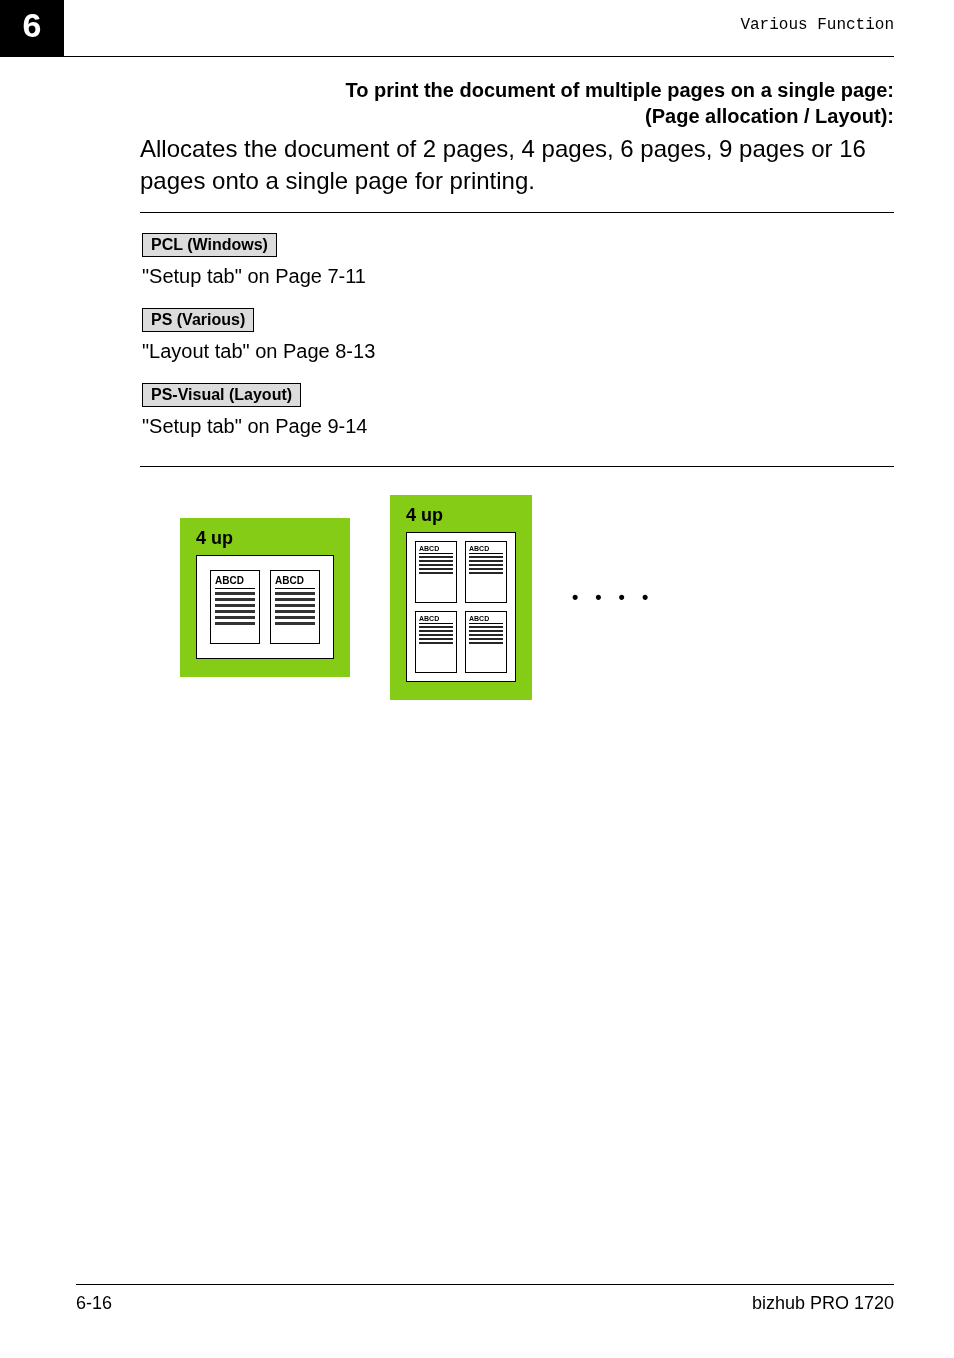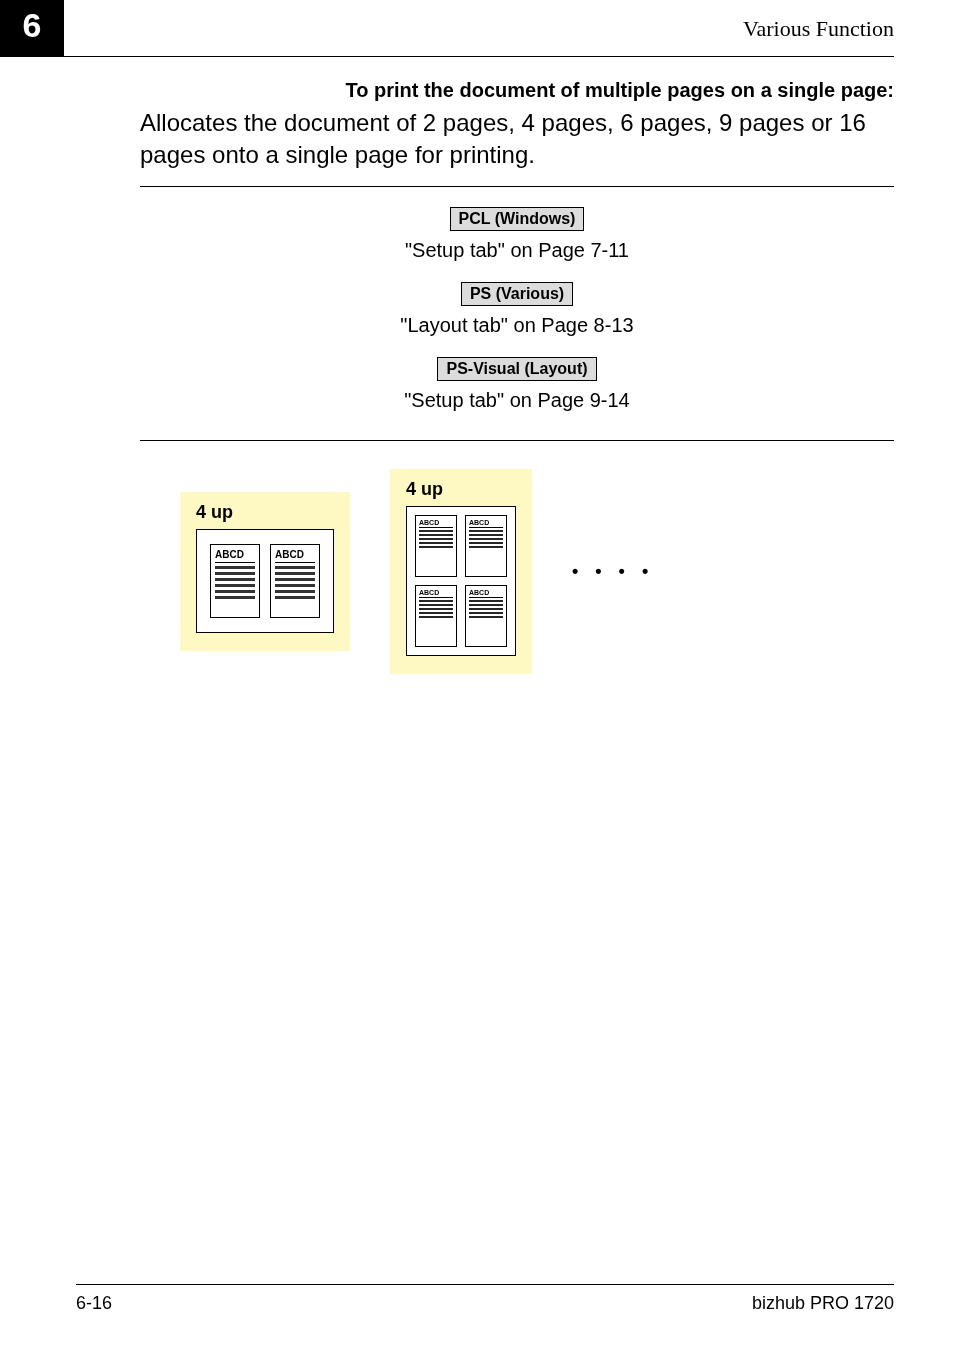--- a/index.html
+++ b/index.html
@@ -33,22 +33,22 @@
     font-size: 34px;
     font-weight: bold;
     display: flex;
     align-items: center;
     justify-content: center;
   }
   .header-title {
     position: absolute;
     right: 0;
     top: 16px;
-    font-size: 22px;
-    font-family: Liberation Serif, serif;
+    font-size: 16px;
+    font-family: Liberation Mono, monospace;
     margin-left: 32px;
   }
   .content {
     margin: 20px 60px 0 140px;
   }
   .section-h {
     font-weight: bold;
     font-size: 20px;
     line-height: 1.3;
     text-align: right;
@@ -56,21 +56,20 @@
   .body-text {
     font-size: 24px;
     line-height: 1.35;
     margin-top: 4px;
   }
   .ref-block {
     margin-top: 14px;
     border-top: 1.5px solid #000;
     border-bottom: 1.5px solid #000;
     padding: 14px 2px 14px 2px;
-    text-align: center;
   }
   .cols {
     display: flex;
     gap: 60px;
   }
   .col {
     flex: 1;
   }
   .badge {
     display: inline-block;
@@ -88,21 +87,21 @@
 
   
   .illus-row {
     display: flex;
     align-items: center;
     gap: 40px;
     margin-top: 28px;
     margin-left: 40px;
   }
   .illus-card {
-    background: #fef9c3;
+    background: #84cc16;
     padding: 10px 16px 18px 16px;
   }
   .illus-title {
     font-weight: bold;
     font-size: 18px;
     margin-bottom: 6px;
   }
   .sheet-2up {
     width: 138px;
     height: 104px;
@@ -197,20 +196,21 @@
 <div class="page">
 
   <div class="header">
     <div class="chapter-badge">6</div>
     <div class="header-title">Various Function</div>
   </div>
 
   <div class="content">
 
     <div class="section-h">To print the document of multiple pages on a single page:</div>
+    <div class="section-h">(Page allocation / Layout):</div>
     <div class="body-text">Allocates the document of 2 pages, 4 pages, 6 pages, 9 pages or 16 pages onto a single page for printing.</div>
 
     <div class="ref-block">
       <div class="cols">
         <div class="col">
           <div class="badge">PCL (Windows)</div>
           <div class="ref-link">"Setup tab" on Page 7-11</div>
 
           <div class="badge">PS (Various)</div>
           <div class="ref-link">"Layout tab" on Page 8-13</div>

